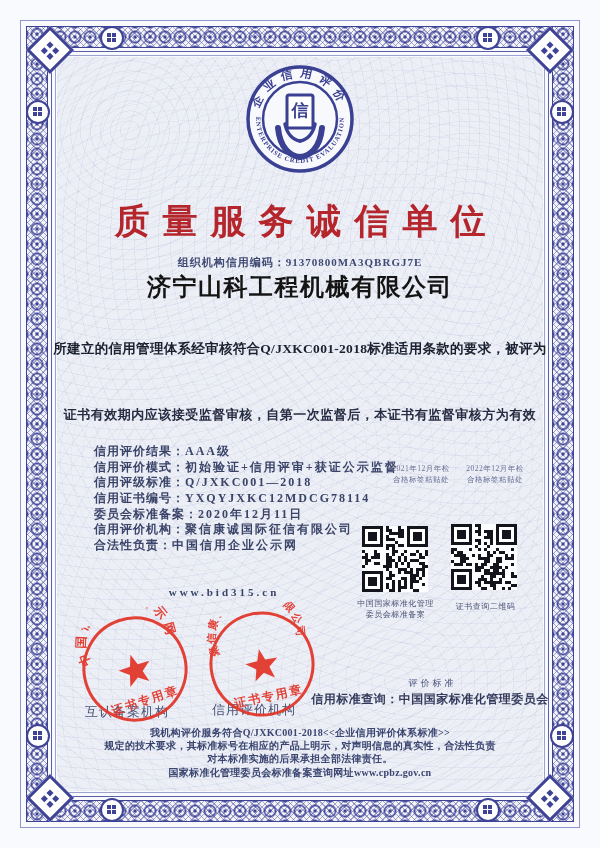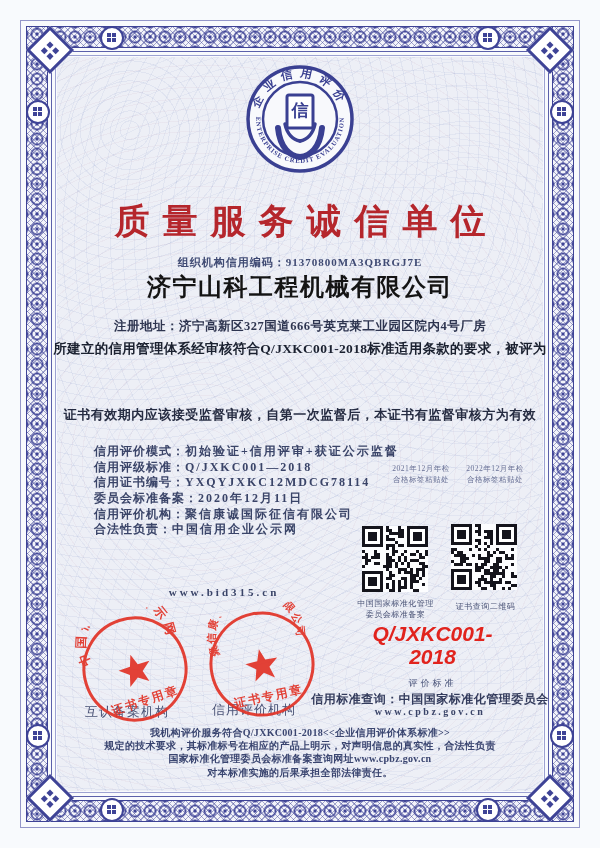--- a/index.html
+++ b/index.html
@@ -123,25 +123,25 @@
     <text x="55" y="52" font-size="17" font-weight="bold" fill="#3a4092" text-anchor="middle">信</text>
     <path d="M33 64 C35 84 45 92 55 93" fill="none" stroke="#3a4092" stroke-width="6" stroke-linecap="round"></path>
     <path d="M77 64 C75 84 65 92 55 93" fill="none" stroke="#3a4092" stroke-width="6" stroke-linecap="round"></path>
     <path d="M40 60 C42 70 48 76 55 77" fill="none" stroke="#3a4092" stroke-width="3.5" stroke-linecap="round"></path>
     <path d="M70 60 C68 70 62 76 55 77" fill="none" stroke="#3a4092" stroke-width="3.5" stroke-linecap="round"></path>
   </svg>
 
   <div class="abs ctr title">质量服务诚信单位</div>
   <div class="abs ctr orgcode">组织机构信用编码：91370800MA3QBRGJ7E</div>
   <div class="abs ctr company">济宁山科工程机械有限公司</div>
-  <div class="abs ctr address">注册地址：济宁高新区327国道666号英克莱工业园区院内4号厂房</div>
   <div class="abs ctr statement">所建立的信用管理体系经审核符合Q/JXKC001-2018标准适用条款的要求，被评为</div>
   <div class="abs ctr validity">证书有效期内应该接受监督审核，自第一次监督后，本证书有监督审核方为有效</div>
 
   <div class="abs fields">
+    <div class="frow"><span class="fl">信用评价结果：</span><span class="fv">AAA级</span></div>
     <div class="frow"><span class="fl">信用评价模式：</span><span class="fv">初始验证+信用评审+获证公示监督</span></div>
     <div class="frow"><span class="fl">信用评级标准：</span><span class="fv">Q/JXKC001—2018</span></div>
     <div class="frow"><span class="fl">信用证书编号：</span><span class="fv">YXQYJXKC12MDCG78114</span></div>
     <div class="frow"><span class="fl">委员会标准备案：</span><span class="fv">2020年12月11日</span></div>
     <div class="frow"><span class="fl">信用评价机构：</span><span class="fv">聚信康诚国际征信有限公司</span></div>
     <div class="frow"><span class="fl">合法性负责：</span><span class="fv">中国信用企业公示网</span></div>
   </div>
   <div class="abs bid-url">www.bid315.cn</div>
 
   <div class="abs note note1">
@@ -428,27 +428,22 @@
     <b class="fp tl"></b>
     <b class="fp tr"></b>
     <b class="fp bl"></b>
   </div>
   <div class="abs qr-lab qrl1">
     <div>中国国家标准化管理</div>
     <div>委员会标准备案</div>
   </div>
   <div class="abs qr-lab qrl2">证书查询二维码</div>
 
-  <div class="abs stdno">
-    <div>Q/JXKC001-</div>
-    <div>2018</div>
-  </div>
   <div class="abs stdcap">评价标准</div>
   <div class="abs stdquery">信用标准查询：中国国家标准化管理委员会</div>
-  <div class="abs stdurl">www.cpbz.gov.cn</div>
 
   <svg class="stamp stamp1" viewBox="0 0 110 110">
     <circle cx="55" cy="55" r="51" fill="none" stroke="#e23428" stroke-width="3"></circle>
     <defs>
         <path id="s1arc" d="M 16.5 41 A 41 41 0 1 1 93.5 41" fill="none"></path>
       </defs>
     <text font-size="12.5" font-weight="bold" fill="#e23428" letter-spacing="4">
       <textPath href="#s1arc" startOffset="50%" text-anchor="middle">中国信用企业公示网</textPath>
     </text>
     <polygon points="55,40 59.1,51.3 71.2,51.7 61.7,59.2 65,70.8 55,64 45,70.8 48.3,59.2 38.8,51.7 50.9,51.3" fill="#e23428"></polygon>
@@ -464,17 +459,17 @@
     </text>
     <polygon points="55,40 59.1,51.3 71.2,51.7 61.7,59.2 65,70.8 55,64 45,70.8 48.3,59.2 38.8,51.7 50.9,51.3" fill="#e23428"></polygon>
     <text x="55" y="92" font-size="12" font-weight="bold" fill="#e23428" text-anchor="middle" letter-spacing="2">证书专用章</text>
   </svg>
   <div class="abs stamp-cap scap1">互认备案机构</div>
   <div class="abs stamp-cap scap2">信用评价机构</div>
 
   <div class="abs decl">
     <div>我机构评价服务符合Q/JXKC001-2018&lt;&lt;企业信用评价体系标准&gt;&gt;</div>
     <div>规定的技术要求，其标准标号在相应的产品上明示，对声明信息的真实性，合法性负责</div>
+    <div>对本标准实施的后果承担全部法律责任。</div>
     <div>国家标准化管理委员会标准备案查询网址www.cpbz.gov.cn</div>
-    <div>对本标准实施的后果承担全部法律责任。</div>
   </div>
 
 </div>
 
 </body></html>

